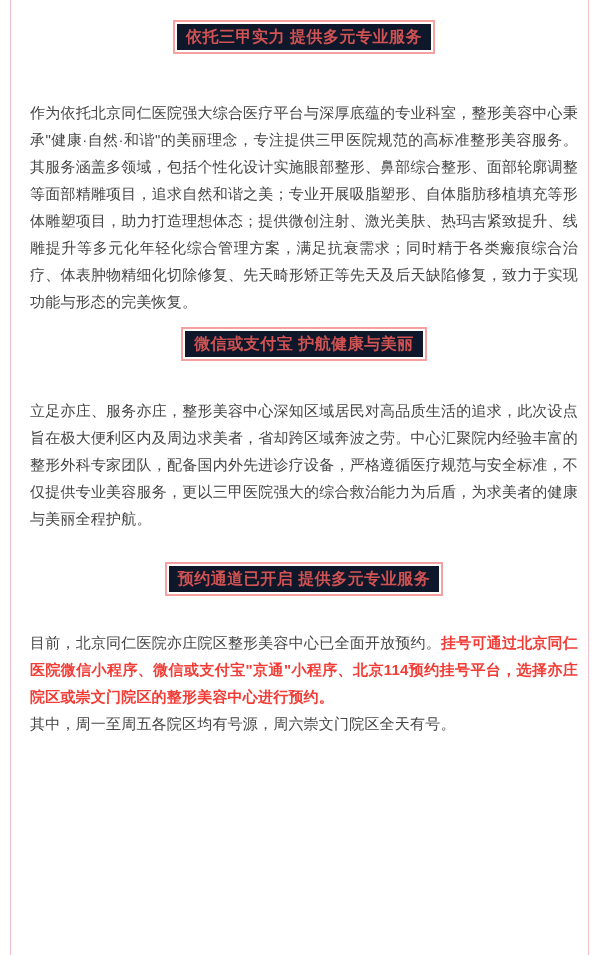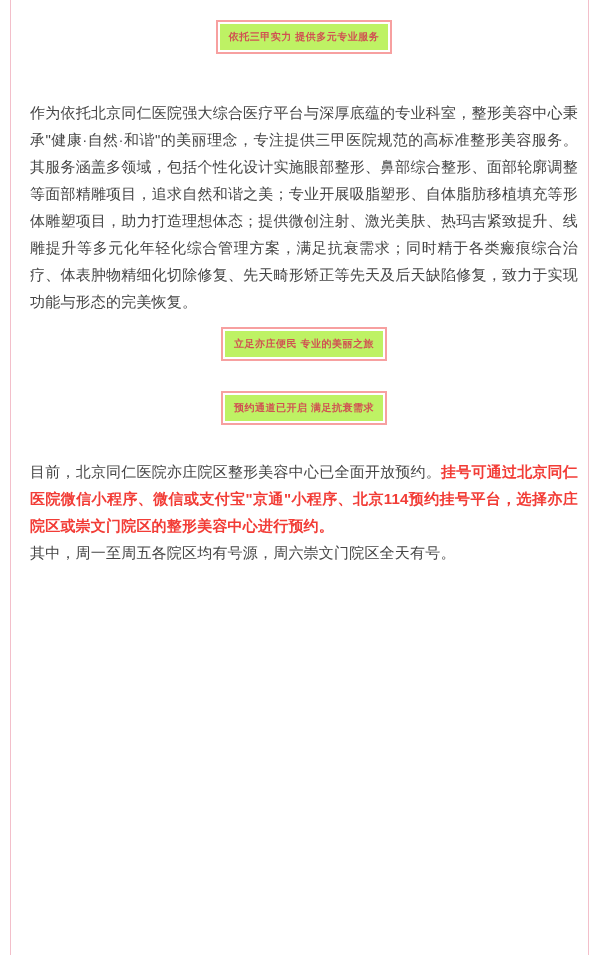--- a/index.html
+++ b/index.html
@@ -28,25 +28,25 @@
 
   .content {
     box-sizing: border-box;
     width: 609px;
     padding: 20px 31px 10px 30px;
   }
 
   .badge-row { text-align: center; }
   .badge {
     display: inline-block;
-    background: #bef264;
+    background: #0f172a;
     border: 2px solid #f7a0a0;
     box-shadow: inset 0 0 0 2px #ffffff;
     color: #d05252;
-    font-size: 10px;
+    font-size: 16px;
     font-weight: bold;
     line-height: 14px;
     padding: 8px 11px;
     letter-spacing: 0.5px;
     white-space: nowrap;
   }
 
   .para {
     margin: 0;
     color: #454545;
@@ -78,25 +78,26 @@
   <div class="frame-line right"></div>
 
   <div class="content">
 
     <div class="badge-row">
       <span class="badge">依托三甲实力 提供多元专业服务</span>
     </div>
     <p class="para mt-p1"><span>作为依托北京同仁医院强大综合医疗平台与深厚底蕴的专业科室，整形美容中心秉承"健康·自然·和谐"的美丽理念，专注提供三甲医院规范的高标准整形美容服务。其服务涵盖多领域，包括个性化设计实施眼部整形、鼻部综合整形、面部轮廓调整等面部精雕项目，追求自然和谐之美；专业开展吸脂塑形、自体脂肪移植填充等形体雕塑项目，助力打造理想体态；提供微创注射、激光美肤、热玛吉紧致提升、线雕提升等多元化年轻化综合管理方案，满足抗衰需求；同时精于各类瘢痕综合治疗、体表肿物精细化切除修复、先天畸形矫正等先天及后天缺陷修复，致力于实现功能与形态的完美恢复。</span></p>
 
     <div class="badge-row mt-badge2">
-      <span class="badge">立足亦庄便民 专业的美丽之旅</span>
+      <span class="badge">微信或支付宝 护航健康与美丽</span>
     </div>
+    <p class="para mt-p2"><span>立足亦庄、服务亦庄，整形美容中心深知区域居民对高品质生活的追求，此次设点旨在极大便利区内及周边求美者，省却跨区域奔波之劳。中心汇聚院内经验丰富的整形外科专家团队，配备国内外先进诊疗设备，严格遵循医疗规范与安全标准，不仅提供专业美容服务，更以三甲医院强大的综合救治能力为后盾，为求美者的健康与美丽全程护航。</span></p>
 
     <div class="badge-row mt-badge3">
-      <span class="badge">预约通道已开启 满足抗衰需求</span>
+      <span class="badge">预约通道已开启 提供多元专业服务</span>
     </div>
     <p class="para mt-p3"><span>目前，北京同仁医院亦庄院区整形美容中心已全面开放预约。</span><span class="em">挂号可通过北京同仁医院微信小程序、微信或支付宝"京通"小程序、北京114预约挂号平台，选择亦庄院区或崇文门院区的整形美容中心进行预约。</span></p>
 
     <p class="para mt-p4"><span>其中，周一至周五各院区均有号源，周六崇文门院区全天有号。</span></p>
 
 
 
   </div>
 </div>
 

